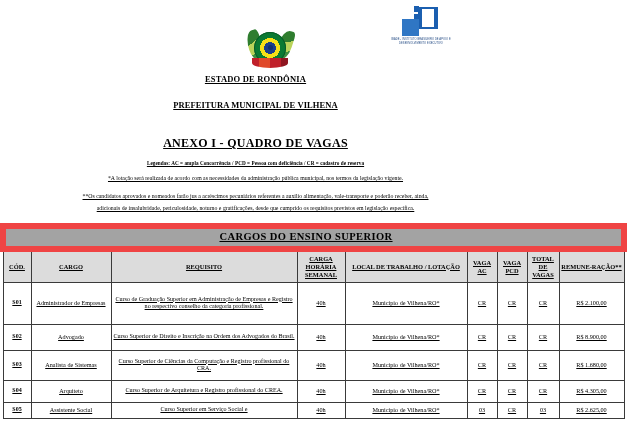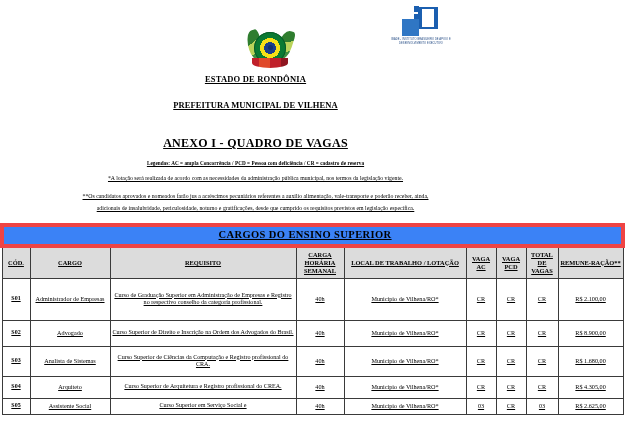--- a/index.html
+++ b/index.html
@@ -163,26 +163,26 @@
     font-size: 6px;
   }
   table.vagas th, table.vagas td {
     border: 1px solid #3a3a3a;
     padding: 2px 1px;
     vertical-align: middle;
     text-align: center;
     line-height: 7.6px;
   }
   tr.banner th {
-    background: #3b82f6;
+    background: #a3a3a3;
     font-size: 10.5px;
     font-weight: bold;
     letter-spacing: 0.4px;
     padding: 4px 15px 5px 0;
-    border: 4px solid #ef4444;
+    border: 6px solid #ef4444;
   }
   tr.colhead th {
     background: #dcdcdc;
     font-weight: bold;
     font-size: 6.4px;
     line-height: 8px;
     padding: 3px 1px;
   }
   td.cod { font-weight: bold; font-size: 6px; }
   td.cargo { text-align: left; padding-left: 4px; font-size: 6.2px; }

